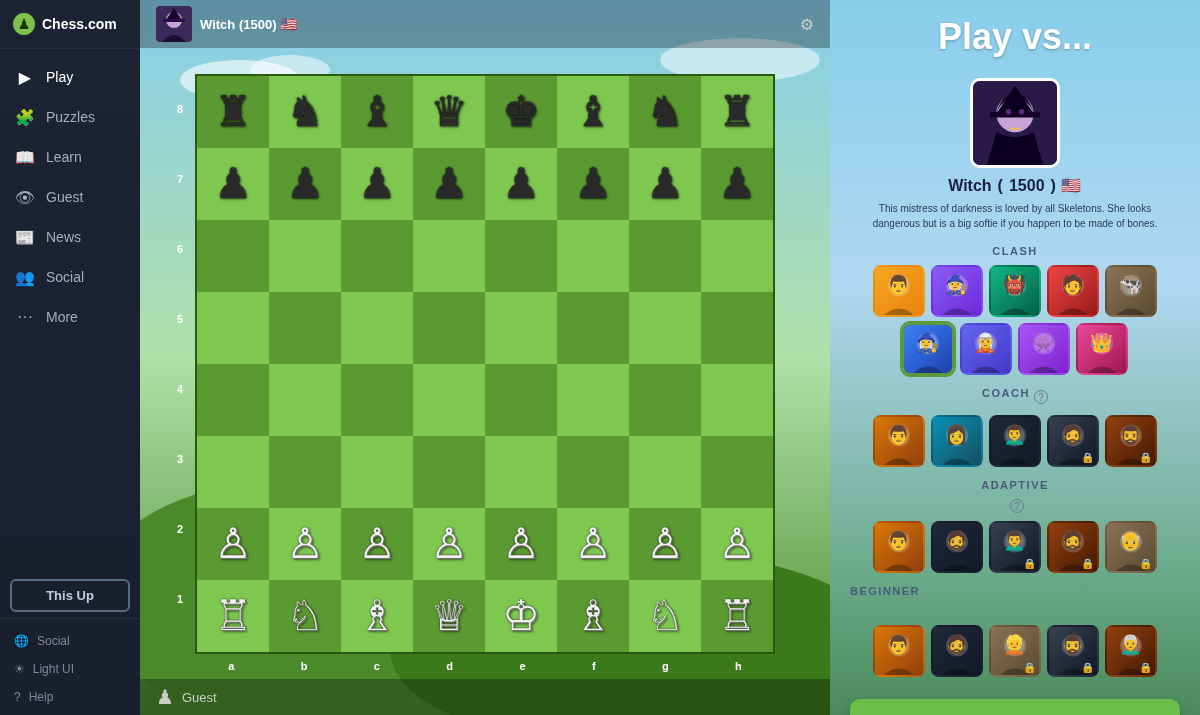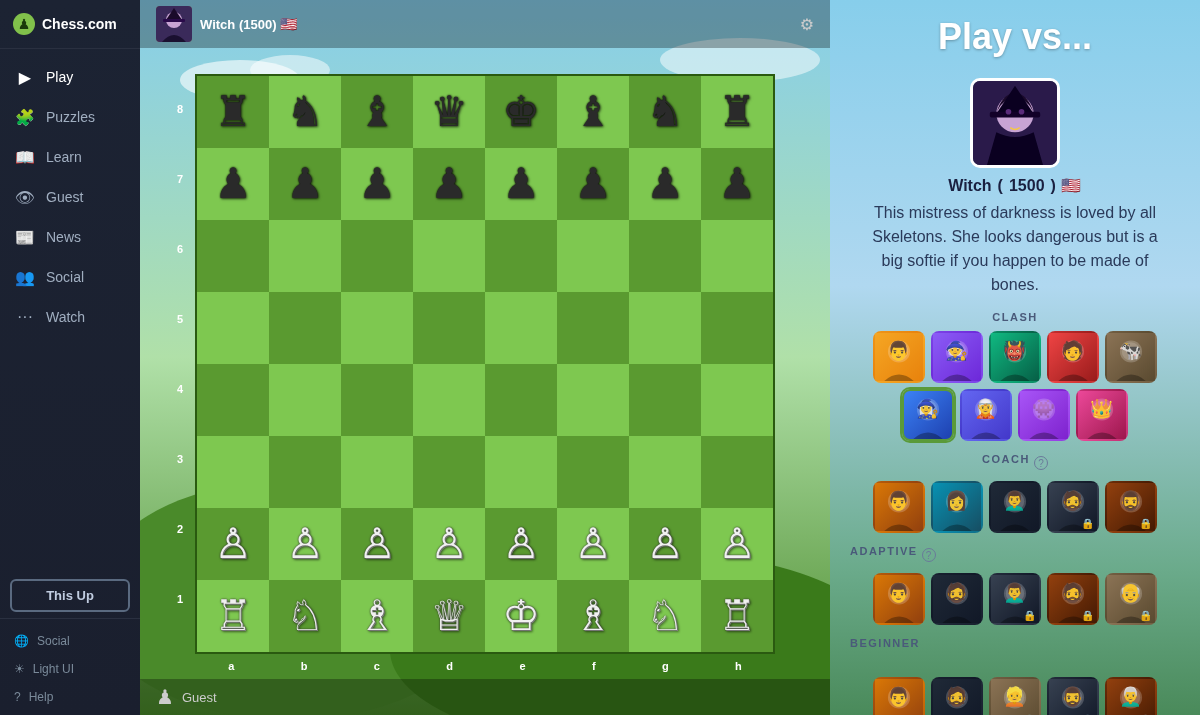--- a/index.html
+++ b/index.html
@@ -117,21 +117,21 @@
       width: 90px; height: 90px; border-radius: 10px; overflow: hidden; background: #2a3a5a;
       border: 3px solid #fff; margin-bottom: 8px;
       display: flex; align-items: center; justify-content: center;
     }
 
     .opponent-name {
       font-size: 16px; font-weight: 700; color: #1a2040; margin-bottom: 6px;
       display: flex; align-items: center; gap: 6px;
     }
     .opponent-desc {
-      font-size: 16px; color: #2a3a5a; text-align: center; line-height: 1.5;
+      font-size: 10px; color: #2a3a5a; text-align: center; line-height: 1.5;
       margin-bottom: 14px; padding: 0 10px;
     }
 
     .category-label {
       font-size: 11px; font-weight: 700; letter-spacing: 1.5px; color: #4a5a7a;
       margin-bottom: 8px; text-align: center;
     }
 
     .bots-grid {
       display: flex; flex-wrap: wrap; gap: 6px; justify-content: center; margin-bottom: 12px;
@@ -221,21 +221,21 @@
         <div class="nav-item">
           <span class="nav-icon">📰</span>
     <span class="nav-label">News</span>
         </div>
         <div class="nav-item">
           <span class="nav-icon">👥</span>
     <span class="nav-label">Social</span>
         </div>
         <div class="nav-item">
           <span class="nav-icon">···</span>
-    <span class="nav-label">Watch</span>
+    <span class="nav-label">More</span>
         </div>
       </div>
   </div>
 
 
   <button class="btn-signup">This Up</button>
 
   <div class="sidebar-bottom">
     <div id="bottom-items-container">
         <div class="bottom-item">
@@ -632,21 +632,21 @@
       <circle cx="26" cy="20" r="12" fill="rgba(255,255,255,0.2)"></circle>
       <circle cx="26" cy="20" r="10" fill="rgba(255,255,255,0.15)"></circle>
       <text x="26" y="26" text-anchor="middle" font-size="20" fill="rgba(255,255,255,0.9)">🧔‍♂</text>
       <path d="M10 52 Q26 38 42 52" fill="rgba(0,0,0,0.3)"></path>
     </svg>
               <span style="position: absolute; bottom: 2px; right: 3px; font-size: 10px;">🔒</span>
             </div>
           </div>
         </div>
         <div style="width: 100%; margin-bottom: 10px;">
-          <div style="display: flex; align-items: center; justify-content: flex-start; margin-bottom: 8px;">
+          <div style="display: flex; align-items: center; justify-content: flex-end; margin-bottom: 8px; flex-direction: column;">
             <span class="category-label">ADAPTIVE</span>
             <span class="info-icon">?</span>
           </div>
           <div class="bots-grid">
             <div class="bot-avatar bot-color-coach1">
               <svg viewBox="0 0 52 52" xmlns="http://www.w3.org/2000/svg" width="52" height="52">
       <rect width="52" height="52" rx="6" fill="transparent"></rect>
       <circle cx="26" cy="20" r="12" fill="rgba(255,255,255,0.2)"></circle>
       <circle cx="26" cy="20" r="10" fill="rgba(255,255,255,0.15)"></circle>
       <text x="26" y="26" text-anchor="middle" font-size="20" fill="rgba(255,255,255,0.9)">👨</text>

